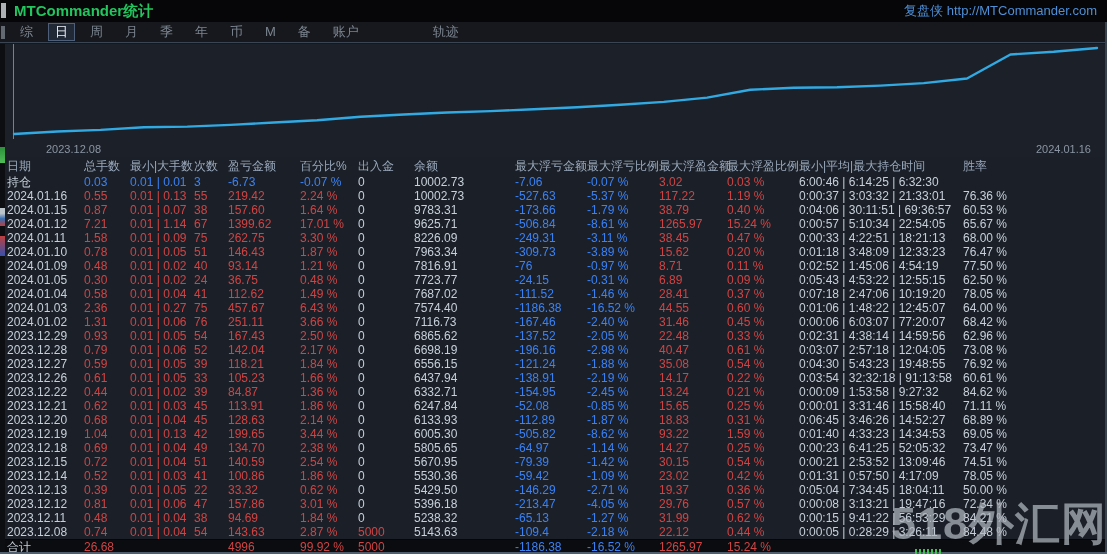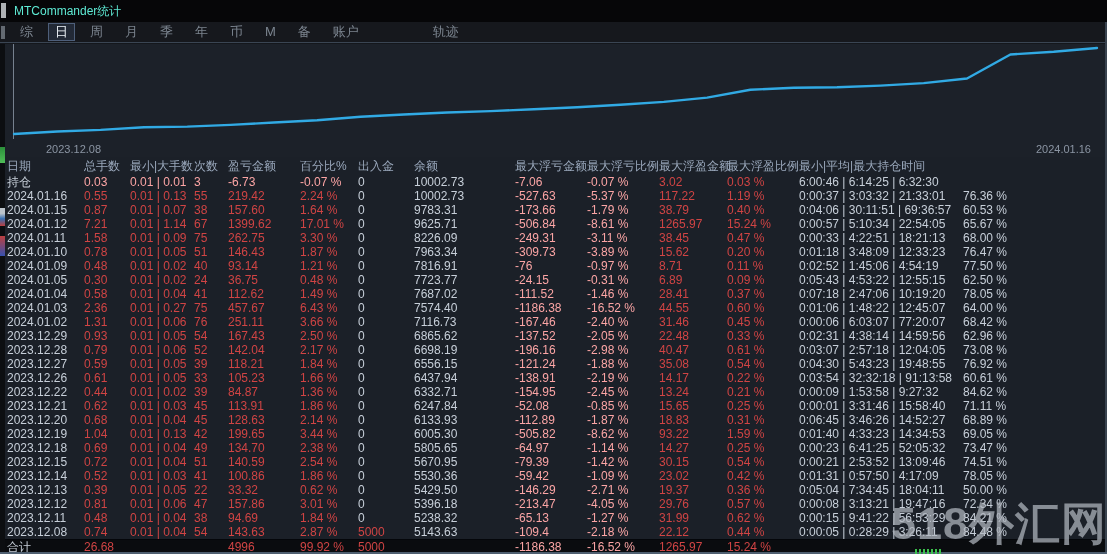--- a/index.html
+++ b/index.html
@@ -7,21 +7,21 @@
     width:1107px;height:554px;position:relative;overflow:hidden;
     background:#14171c;
     font-family:"Liberation Sans","DejaVu Sans",sans-serif;
   }
   
   .titlebar{
     position:absolute;left:0;top:0;width:100%;height:22px;background:#060608;
     display:flex;align-items:center;justify-content:space-between;
     box-sizing:border-box;padding:0 10px 0 14px;z-index:30;
   }
-  .app-title{color:#5eead4;font-size:12px;font-weight:normal;}
+  .app-title{color:#22c55e;font-size:15px;font-weight:bold;}
   .brand{color:#4e8fd6;font-size:13px;}
   .tb-frag{position:absolute;left:1px;top:3px;width:5px;height:15px;background:#d8dce0;opacity:.8;z-index:31;}
   
   .menubar{
     position:absolute;top:22px;left:0;width:100%;height:21px;background:#16181d;
     border-bottom:1px solid #3a4553;display:flex;align-items:center;
     box-sizing:border-box;padding-left:13px;gap:8px;z-index:30;
   }
   .menu-item{color:#7b848f;font-size:13px;padding:0 6px;line-height:16px;border:1px solid transparent;}
   .menu-item.active{background:#222936;border:1px solid #4e5f7a;color:#eef3f8;}
@@ -37,21 +37,21 @@
   .trow{
     display:grid;
     grid-template-columns:77px 46px 64px 34px 72px 58px 56px 101px 72px 72px 68px 72px 164px 1fr;
     padding-left:7px;height:14px;line-height:14px;font-size:12px;white-space:nowrap;
   }
   .trow.head{height:18px;line-height:18px;}
   .cell{overflow:visible;}
   .c-h{color:#9aa8bc;}
   .c-text{color:#c7cfd9;}
   .c-red{color:#d04444;}
-  .c-green{color:#fca5a5;}
+  .c-green{color:#3b82f6;}
   .trow.total{background:#0a0c0f;border-top:1px solid #04060a;}
   
   .watermark{
     position:absolute;right:0;bottom:8px;font-size:45px;font-weight:bold;line-height:1;
     color:rgba(178,183,191,0.72);letter-spacing:1px;z-index:40;
   }
   .bottom-border{position:absolute;left:0;bottom:0;width:100%;height:2px;background:#4f5f70;z-index:50;}
   .right-border{position:absolute;right:0;top:22px;width:2px;height:532px;background:#39434f;z-index:45;}
   .left-strip{position:absolute;left:0;top:44px;width:5px;height:508px;background:#0c0e11;z-index:35;}
   .frag{position:absolute;z-index:36;opacity:.9;}
@@ -61,20 +61,21 @@
   .taskbar-peek{
     position:absolute;left:915px;bottom:0;width:27px;height:5px;z-index:60;
     background:repeating-linear-gradient(90deg,#3ac24b 0 2px,transparent 2px 4px);
   }
 </style>
 </head>
 <body>
 
 <div class="titlebar">
   <span class="app-title">MTCommander统计</span>
+  <span class="brand">复盘侠 http://MTCommander.com</span>
 </div>
 <div class="tb-frag"></div>
 
 <div class="menubar" id="menubar">
     <span class="menu-item">综</span>
     <span class="menu-item active">日</span>
     <span class="menu-item">周</span>
     <span class="menu-item">月</span>
     <span class="menu-item">季</span>
     <span class="menu-item">年</span>
@@ -103,20 +104,21 @@
       <div class="cell c-h">次数</div>
       <div class="cell c-h">盈亏金额</div>
       <div class="cell c-h">百分比%</div>
       <div class="cell c-h">出入金</div>
       <div class="cell c-h">余额</div>
       <div class="cell c-h">最大浮亏金额</div>
       <div class="cell c-h">最大浮亏比例</div>
       <div class="cell c-h">最大浮盈金额</div>
       <div class="cell c-h">最大浮盈比例</div>
       <div class="cell c-h">最小|平均|最大持仓时间</div>
+      <div class="cell c-h">胜率</div>
     </div>
   <div id="tbody">
       <div class="trow">
         <div class="cell c-text">持仓</div>
         <div class="cell c-green">0.03</div>
         <div class="cell c-green">0.01 | 0.01</div>
         <div class="cell c-green">3</div>
         <div class="cell c-green">-6.73</div>
         <div class="cell c-green">-0.07 %</div>
         <div class="cell c-text">0</div>

